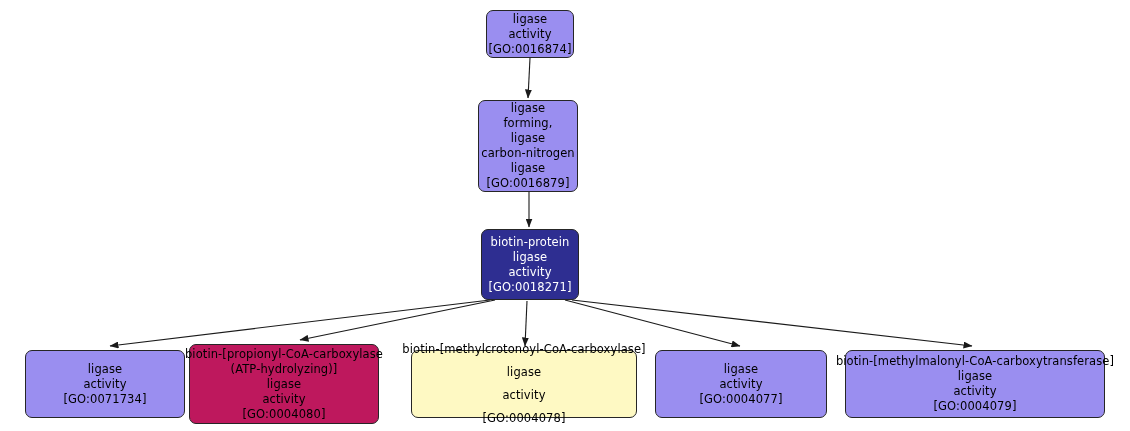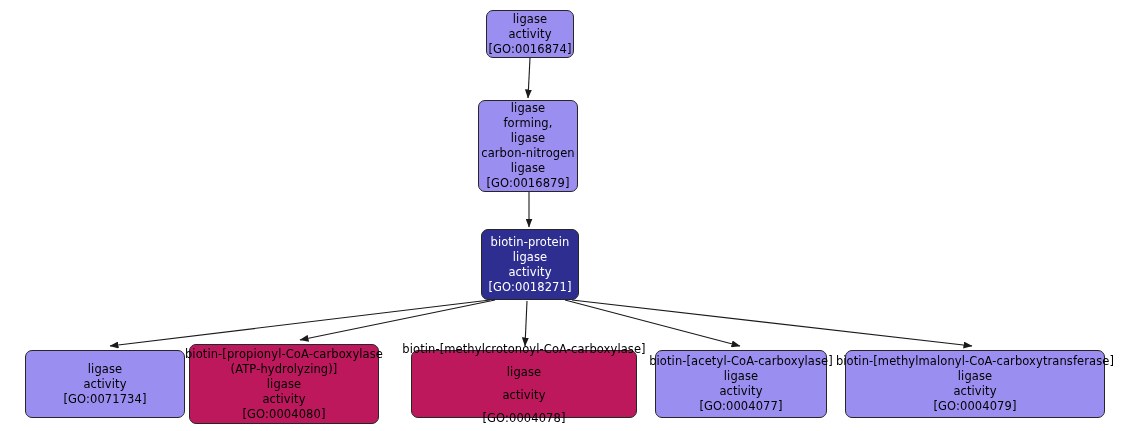--- a/index.html
+++ b/index.html
@@ -87,28 +87,27 @@
       <span class="node-line">activity</span>
       <span class="node-line">[GO:0071734]</span>
     </div>
     <div class="go-node" style="left: 189px; top: 344px; width: 190px; height: 80px; background: #be185d; color: rgb(0, 0, 0); border-color: rgb(38, 38, 38);">
       <span class="node-line">biotin-[propionyl-CoA-carboxylase</span>
       <span class="node-line">(ATP-hydrolyzing)]</span>
       <span class="node-line">ligase</span>
       <span class="node-line">activity</span>
       <span class="node-line">[GO:0004080]</span>
     </div>
-    <div class="go-node" style="left: 411px; top: 350px; width: 226px; height: 68px; background: #be185d; color: rgb(0, 0, 0); border-color: rgb(38, 38, 38); gap: 8px;">
+    <div class="go-node" style="left: 411px; top: 350px; width: 226px; height: 68px; background: #fef9c3; color: rgb(0, 0, 0); border-color: rgb(38, 38, 38); gap: 8px;">
       <span class="node-line">biotin-[methylcrotonoyl-CoA-carboxylase]</span>
       <span class="node-line">ligase</span>
       <span class="node-line">activity</span>
       <span class="node-line">[GO:0004078]</span>
     </div>
     <div class="go-node" style="left: 655px; top: 350px; width: 172px; height: 68px; background: rgb(154, 142, 240); color: rgb(0, 0, 0); border-color: rgb(38, 38, 38);">
-      <span class="node-line">biotin-[acetyl-CoA-carboxylase]</span>
       <span class="node-line">ligase</span>
       <span class="node-line">activity</span>
       <span class="node-line">[GO:0004077]</span>
     </div>
     <div class="go-node" style="left: 845px; top: 350px; width: 260px; height: 68px; background: rgb(154, 142, 240); color: rgb(0, 0, 0); border-color: rgb(38, 38, 38);">
       <span class="node-line">biotin-[methylmalonyl-CoA-carboxytransferase]</span>
       <span class="node-line">ligase</span>
       <span class="node-line">activity</span>
       <span class="node-line">[GO:0004079]</span>
     </div>

